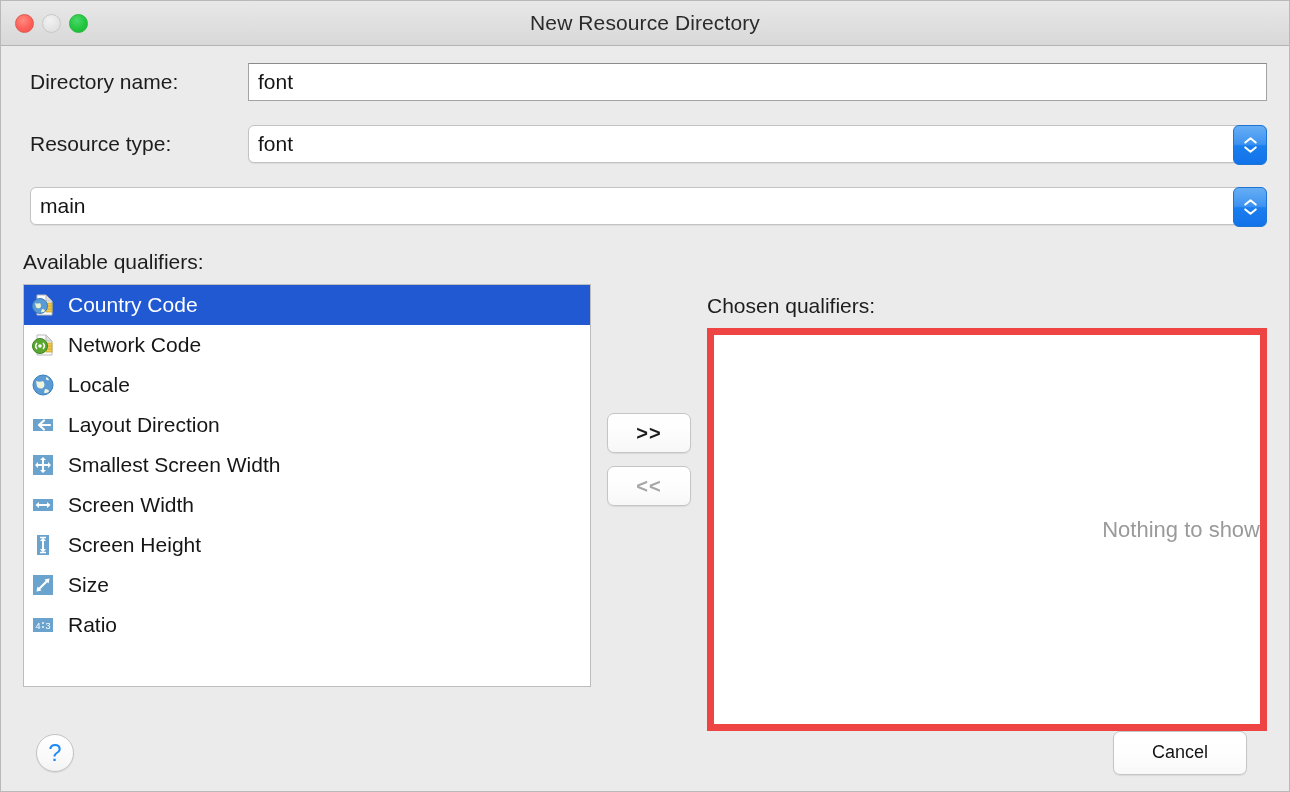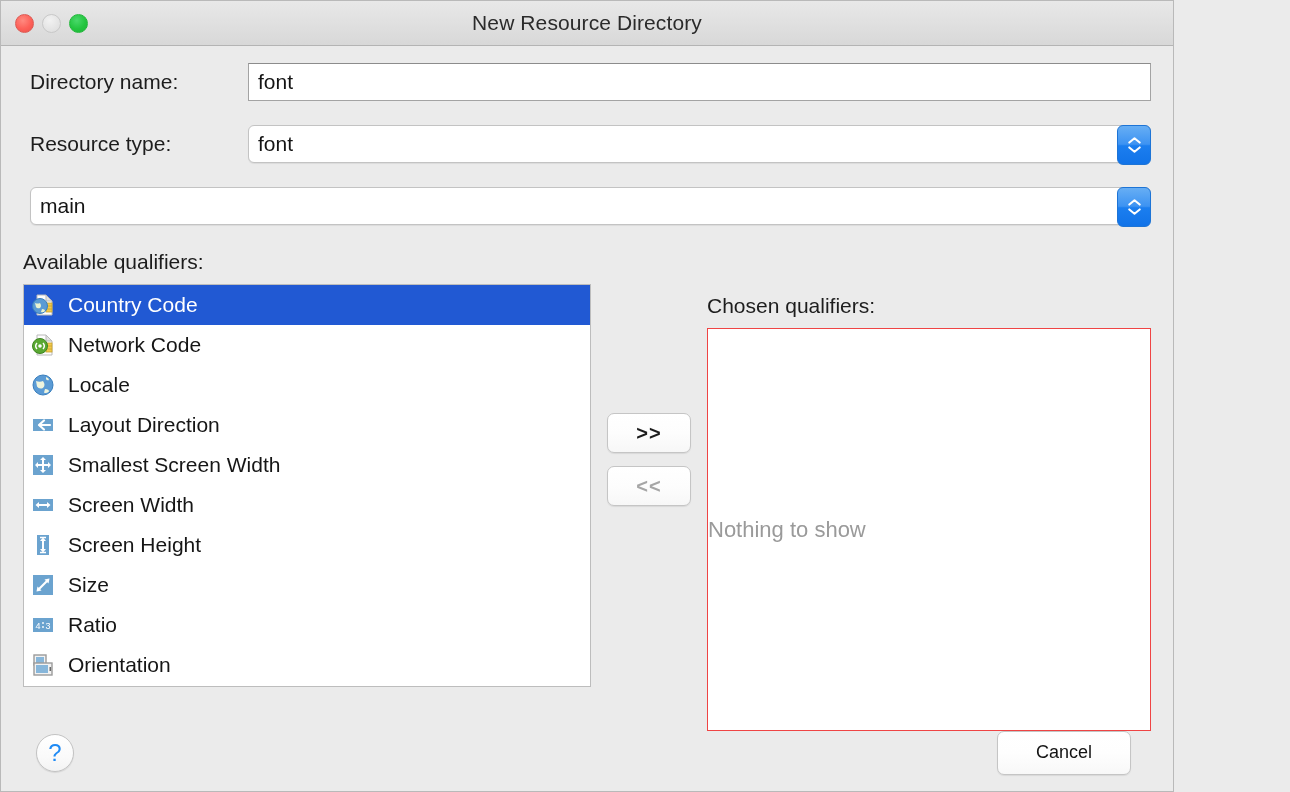--- a/index.html
+++ b/index.html
@@ -9,21 +9,21 @@
   }
   body {
     width: 1290px;
     height: 792px;
     font-family: "Liberation Sans", sans-serif;
     -webkit-font-smoothing: antialiased;
     overflow: hidden;
   }
   .window {
     position: relative;
-    width: 1174px;
+    width: 1290px;
     height: 792px;
     background: #ebebeb;
     box-sizing: border-box;
     border: 1px solid #b9b9b9;
     overflow: hidden;
   }
 
   
   .titlebar {
     position: relative;
@@ -175,25 +175,25 @@
     margin-right: 12px;
     display: flex;
     align-items: center;
     justify-content: center;
   }
   .qicon svg { display:block; }
 
   .empty-box {
     height: 403px;
     background: #ffffff;
-    border: 1px solid #ef4444;
-    box-sizing: border-box;
-    display: flex;
-    align-items: center;
-    justify-content: flex-start;
+    border: 7px solid #ef4444;
+    box-sizing: border-box;
+    display: flex;
+    align-items: center;
+    justify-content: flex-end;
     font-size: 22px;
     color: #9a9a9a;
   }
 
   .xfer-spacer { height: 165px; }
   .xfer-btn {
     width: 84px;
     height: 40px;
     background: linear-gradient(to bottom, #ffffff 0%, #fdfdfd 50%, #f7f7f7 100%);
     border: 1px solid #c5c5c5;
@@ -448,32 +448,20 @@
               <rect x="3" y="6" width="20" height="14" fill="#6ba3cf"></rect>
               <text x="8" y="16.5" font-family="Liberation Sans, sans-serif" font-size="9" fill="#ffffff" text-anchor="middle">4</text>
               <circle cx="13" cy="11" r="0.9" fill="#ffffff"></circle>
               <circle cx="13" cy="15" r="0.9" fill="#ffffff"></circle>
               <text x="18" y="16.5" font-family="Liberation Sans, sans-serif" font-size="9" fill="#ffffff" text-anchor="middle">3</text>
             </svg>
           </span>
           <span>Ratio</span>
         </div>
 
-        <div class="list-item">
-          <span class="qicon">
-            <svg width="26" height="26" viewBox="0 0 26 26">
-              <rect x="4" y="3" width="12" height="10" fill="#f2f2f2" stroke="#9b9b9b" stroke-width="1.4"></rect>
-              <rect x="6" y="5" width="8" height="6" fill="#87b6da"></rect>
-              <rect x="4" y="11" width="18" height="12" fill="#f2f2f2" stroke="#9b9b9b" stroke-width="1.4"></rect>
-              <rect x="6" y="13" width="12" height="8" fill="#87b6da"></rect>
-              <rect x="19.5" y="15" width="1.6" height="4" fill="#6b6b6b"></rect>
-            </svg>
-          </span>
-          <span>Orientation</span>
-        </div>
 
       </div>
     </div>
 
     <div class="col-mid">
       <div class="xfer-spacer"></div>
       <div class="xfer-btn">&gt;&gt;</div>
       <div class="xfer-btn disabled">&lt;&lt;</div>
     </div>
 

